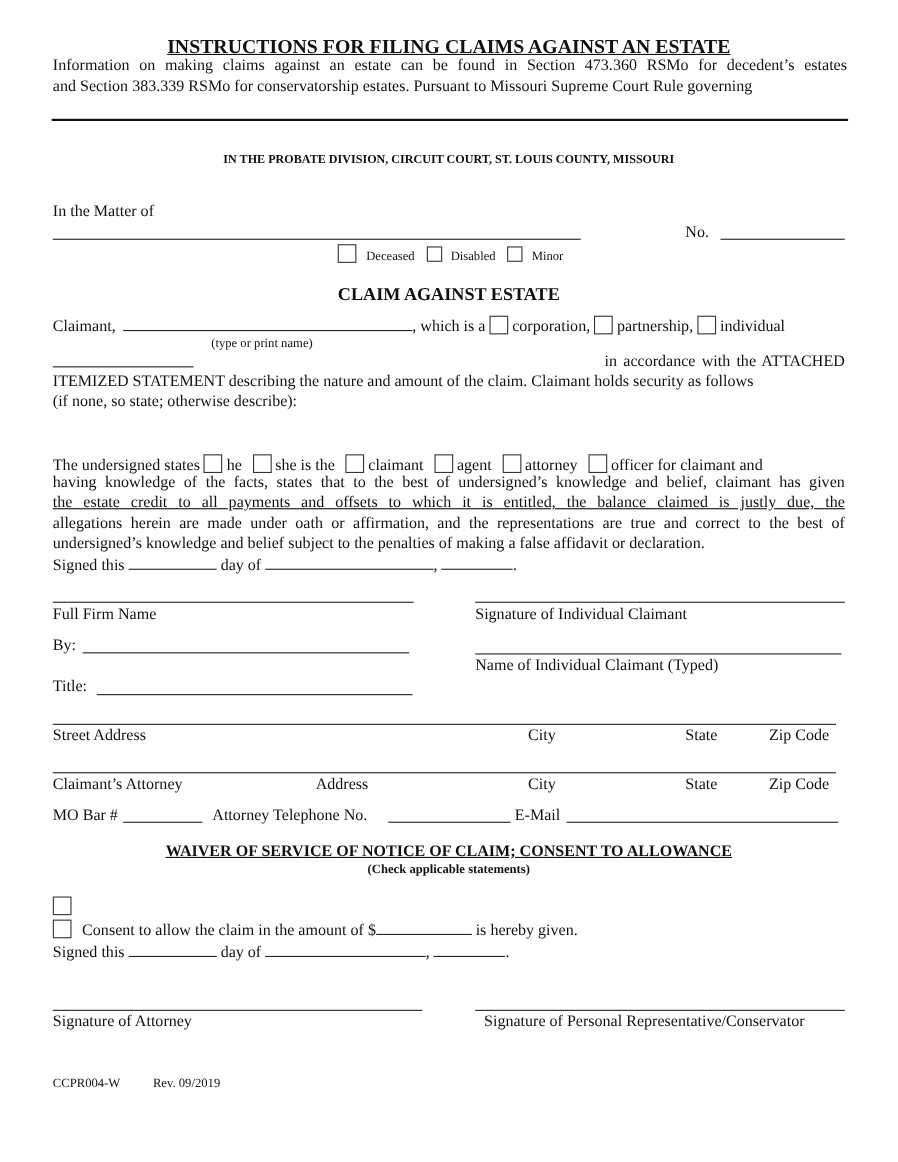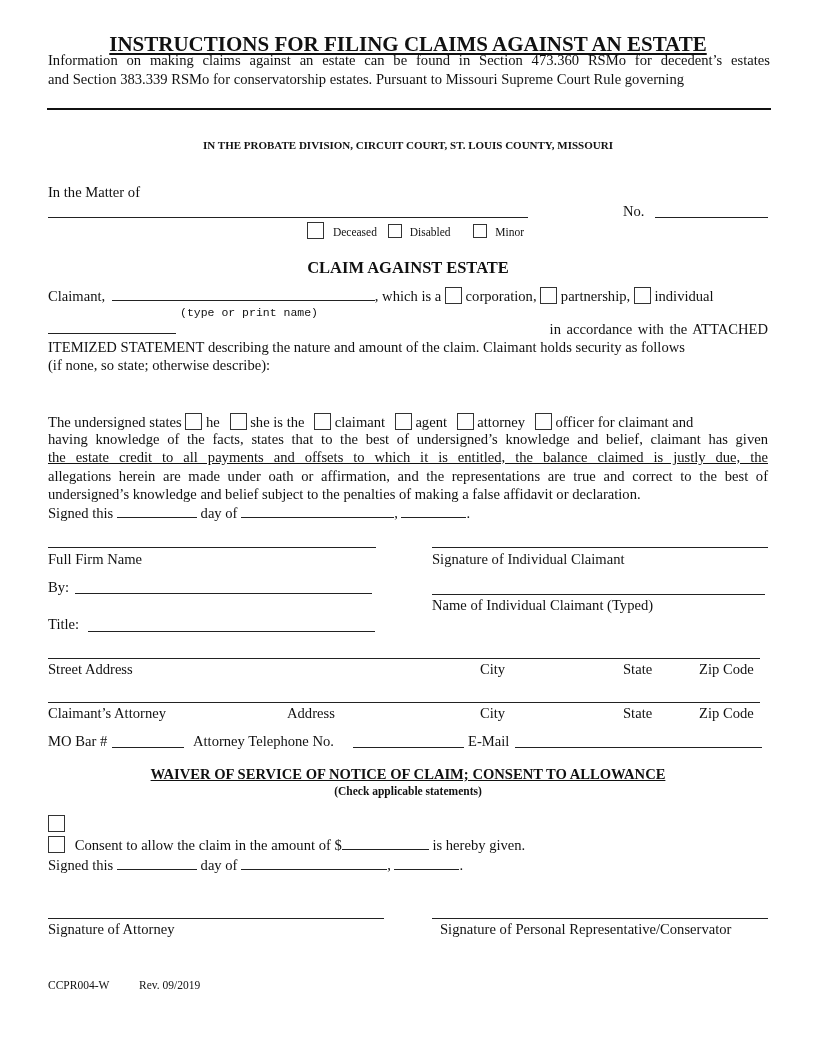--- a/index.html
+++ b/index.html
@@ -5,21 +5,21 @@
   html, body { margin: 0; padding: 0; background: #ffffff; }
   body {
     width: 816px; height: 1056px; position: relative; overflow: hidden;
     font-family: "Liberation Serif", "DejaVu Serif", serif;
     color: #111;
     font-size: 14.6px;
   }
   .abs { position: absolute; white-space: nowrap; }
   .title1 {
     left: 0; width: 816px; top: 32px; text-align: center;
-    font-weight: bold; font-size: 21px; text-decoration: underline;
+    font-weight: bold; font-size: 18px; text-decoration: underline;
   }
   .intro { left: 48px; width: 722px; top: 51px; line-height: 18.5px; white-space: normal; text-align: left; }
   .rule-thick { position: absolute; left: 47px; width: 724px; top: 108px; height: 2px; background: #111; }
   .court { left: 0; width: 816px; top: 139px; text-align: center; font-weight: bold; font-size: 11px; }
   .line { position: absolute; height: 1px; background: #222; }
   .cb {
     display: inline-block; width: 14px; height: 14px; border: 1px solid #333;
     vertical-align: -2px; box-sizing: border-box; background: #fff;
   }
   .cb.big { width: 17px; height: 17px; vertical-align: -3px; }
@@ -44,38 +44,38 @@
 
 <div class="abs" style="left:48px; top:184px;">In the Matter of</div>
 <div class="line" style="left:48px; width:480px; top:217px;"></div>
 <div class="abs" style="left:623px; top:203px;">No.</div>
 <div class="line" style="left:655px; width:113px; top:217px;"></div>
 
 <div class="abs small" style="left:307px; top:222px;">
   <span class="cb big"></span>
   <span style="margin-left:6px;margin-right:8px;">Deceased</span>
   <span class="cb"></span>
-  <span style="margin-left:5px;margin-right:20px;text-align:right;">Disabled</span>
+  <span style="margin-left:5px;margin-right:8px;text-align:right;">Disabled</span>
   <span class="cb"></span>
   <span style="margin-left:5px;">Minor</span>
 </div>
 
 <div class="abs title2">CLAIM AGAINST ESTATE</div>
 
 <div class="abs" style="left:48px; top:287px;">
   <span>Claimant,</span>
   <span class="blank" style="width:263px;margin-left:3px;"></span><span>, which is a</span>
   <span class="cb big"></span>
   <span>corporation,</span>
   <span class="cb big"></span>
   <span>partnership,</span>
   <span class="cb big"></span>
   <span>individual</span>
 </div>
-<div class="abs small" style="left:180px; top:306px;font-family:Liberation Mono, monospace;">(type or print name)</div>
+<div class="abs small" style="left:192px; top:306px;">(type or print name)</div>
 
 <div class="abs" style="left:48px; top:321px; width:720px;">
   <span class="blank" style="width:128px;"></span>
   <span style="position:absolute; right:0; word-spacing:2px;">in accordance with the ATTACHED</span>
 </div>
 <div class="abs" style="left:48px; top:339px; width:720px;">ITEMIZED STATEMENT describing the nature and amount of the claim.   Claimant holds security as follows</div>
 <div class="abs" style="left:48px; top:357px;">(if none, so state; otherwise describe):</div>
 
 <div class="abs" style="left:48px; top:413px; width:720px;">
   <span>The undersigned states</span>

